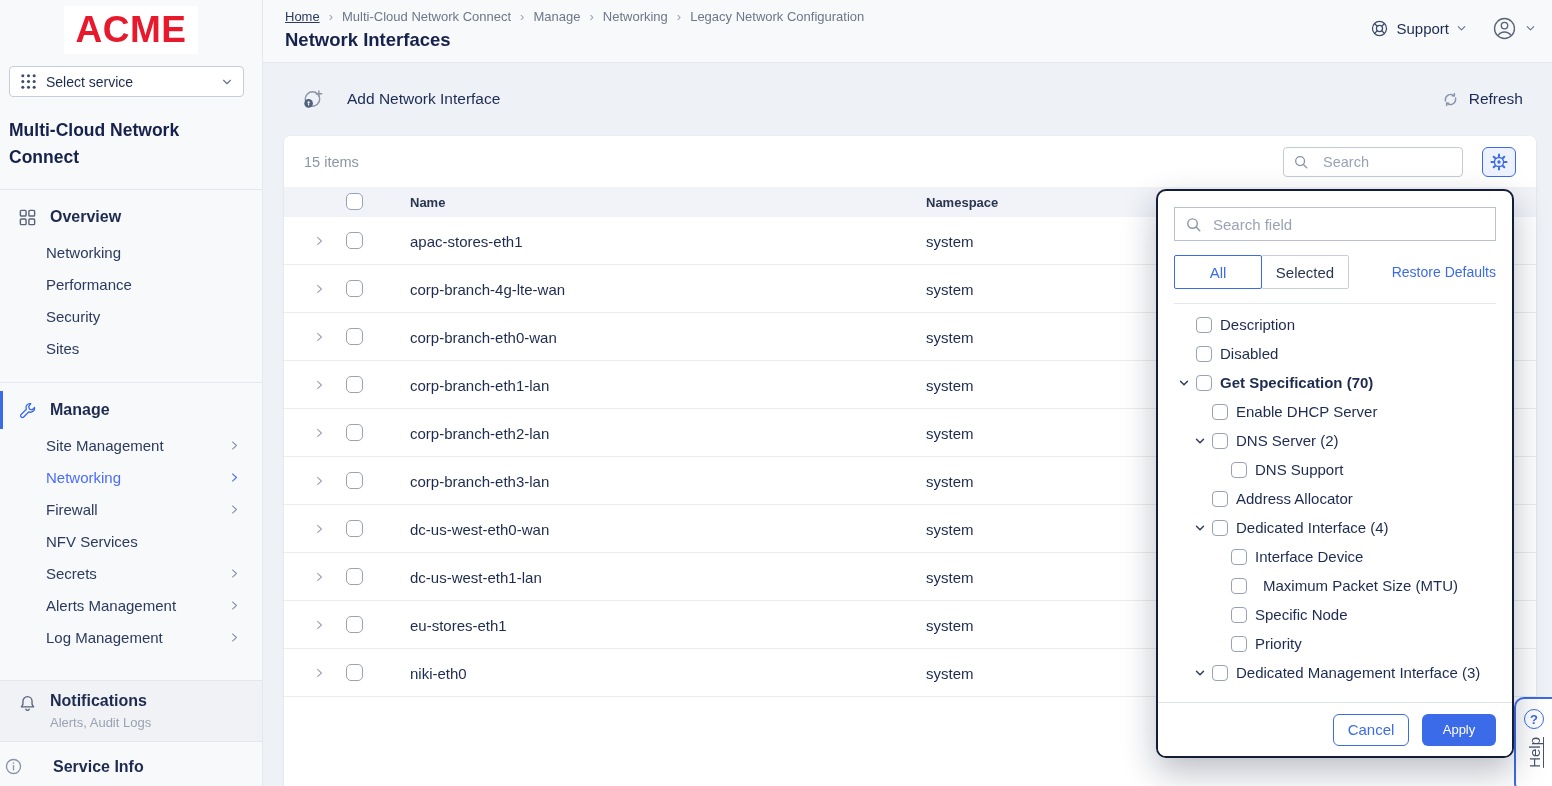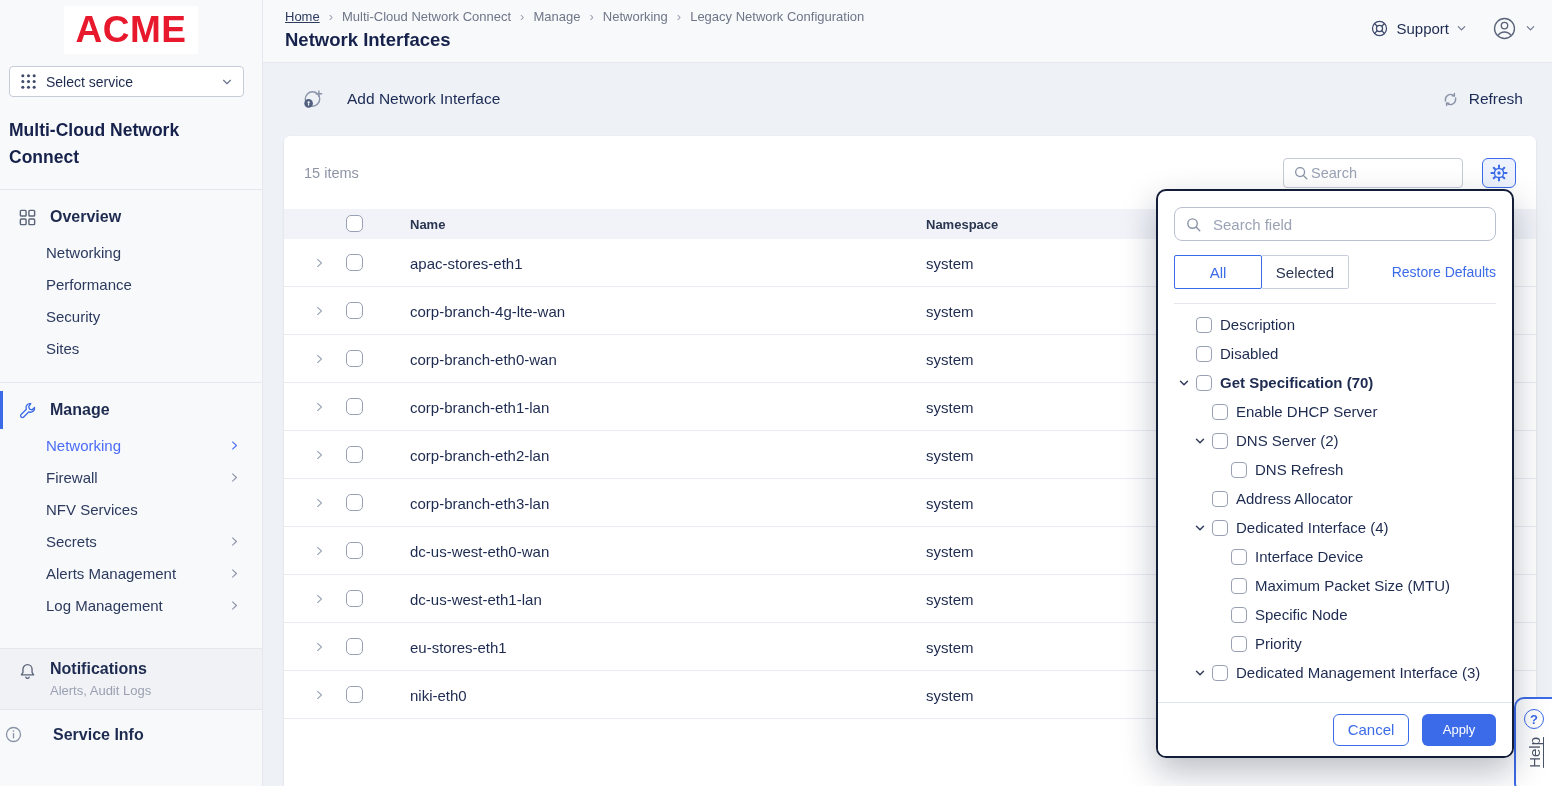--- a/index.html
+++ b/index.html
@@ -100,26 +100,26 @@
   .btn-add { gap:23px; }
   .btn-refresh { gap:9px; }
   .gray-ic { color:#8a93a8; }
 
   .card {
     position:absolute; left:21px; right:16px; top:73px; bottom:-12px;
     background:#fff; border-radius:6px;
     box-shadow:0 1px 3px rgba(20,30,60,.09);
   }
   .card-header {
-    height:73px; display:flex; align-items:center; padding:1px 20px;
+    height:51px; display:flex; align-items:center; padding:1px 20px;
   }
   .items-count { font-size:14.5px; color:#8d94a5; }
   .card-header-right { margin-left:auto; display:flex; align-items:center; gap:19px; }
   .search-box {
-    display:flex; align-items:center; gap:0; width:180px; height:30px;
+    display:flex; align-items:center; gap:12px; width:180px; height:30px;
     border:1px solid #c4cad6; border-radius:4px; background:#fff; padding:0 9px;
   }
   .search-box input {
     border:none; outline:none; width:100%; font-size:14.5px;
     color:#1e2b50; font-family:inherit; background:transparent;
   }
   .search-box input::placeholder { color:#9aa2b5; }
   .search-ic { color:#8a93a8; flex:none; }
   .gear-btn {
     width:34px; height:30px; border:1px solid #3b6be8; border-radius:6px;
@@ -155,21 +155,21 @@
 
   
   .popup {
     position:absolute; left:1156px; top:189px; width:358px; height:569px;
     background:#fff; border:2px solid #141d38; border-radius:10px;
     box-shadow:0 14px 34px rgba(10,20,50,.28); z-index:20; overflow:hidden;
   }
   .popup-body { padding:16px 16px 0; }
   .pp-search {
     display:flex; align-items:center; gap:9px; height:34px;
-    border:1px solid #b9c0cf; border-radius:8px; padding:0 10px; background:#fff;
+    border:1px solid #b9c0cf; border-radius:0; padding:0 10px; background:#fff;
   }
   .pp-search input {
     border:none; outline:none; width:100%; font-size:15px;
     color:#1e2b50; font-family:inherit; background:transparent;
   }
   .pp-search input::placeholder { color:#9aa2b5; }
   .tabs-row { margin-top:14px; display:flex; align-items:center; }
   .tab {
     width:88px; height:34px; display:flex; align-items:center; justify-content:center;
     font-size:15px; border:1px solid #c9cfda; background:#fff; color:#2a3550;
@@ -273,20 +273,28 @@
 
   <div class="sb-divider"></div>
 
   <div class="section-header active">
     <svg class="sec-icon" viewBox="0 0 20 20" width="19" height="19">
       <path d="M13.5 2.8a4.2 4.2 0 0 0-4.7 5.9L3.3 14.2a1.9 1.9 0 1 0 2.7 2.7l5.5-5.5a4.2 4.2 0 0 0 5.9-4.7l-2.7 2.7-2.6-.9-.9-2.6 2.3-3.1z" fill="none" stroke="currentColor" stroke-width="1.4" stroke-linejoin="round"></path>
     </svg>
     <span>Manage</span>
   </div>
   <div id="manage-items">
+      <div class="nav-item">
+        <span>Site Management</span>
+        <span class="nav-chev">
+          <svg class="" viewBox="0 0 14 14" width="11" height="11">
+            <path d="M4.5 2.5L9.5 7l-5 4.5" fill="none" stroke="currentColor" stroke-width="1.4" stroke-linecap="round" stroke-linejoin="round"></path>
+          </svg>
+        </span>
+      </div>
       <div class="nav-item active">
         <span>Networking</span>
         <span class="nav-chev">
           <svg class="" viewBox="0 0 14 14" width="11" height="11">
             <path d="M4.5 2.5L9.5 7l-5 4.5" fill="none" stroke="currentColor" stroke-width="1.4" stroke-linecap="round" stroke-linejoin="round"></path>
           </svg>
         </span>
       </div>
       <div class="nav-item">
         <span>Firewall</span>
@@ -577,38 +585,38 @@
         </div>
         <div class="tree-row" style="padding-left: 20px;">
           <svg class="caret" viewBox="0 0 12 12" width="12" height="12">
             <path d="M2.5 4.2L6 7.8l3.5-3.6" fill="none" stroke="currentColor" stroke-width="1.4" stroke-linecap="round" stroke-linejoin="round"></path>
           </svg>
           <span class="cb"></span>
           <span class="tree-label">DNS Server (2)</span>
         </div>
         <div class="tree-row" style="padding-left: 57px;">
           <span class="cb"></span>
-          <span class="tree-label">DNS Refresh</span>
+          <span class="tree-label">DNS Support</span>
         </div>
         <div class="tree-row" style="padding-left: 38px;">
           <span class="cb"></span>
           <span class="tree-label">Address Allocator</span>
         </div>
         <div class="tree-row" style="padding-left: 20px;">
           <svg class="caret" viewBox="0 0 12 12" width="12" height="12">
             <path d="M2.5 4.2L6 7.8l3.5-3.6" fill="none" stroke="currentColor" stroke-width="1.4" stroke-linecap="round" stroke-linejoin="round"></path>
           </svg>
           <span class="cb"></span>
           <span class="tree-label">Dedicated Interface (4)</span>
         </div>
         <div class="tree-row" style="padding-left: 57px;">
           <span class="cb"></span>
           <span class="tree-label">Interface Device</span>
         </div>
-        <div class="tree-row" style="padding-left: 57px;">
+        <div class="tree-row" style="padding-left: 57px; gap: 8px;">
           <span class="cb"></span>
           <span class="tree-label">Maximum Packet Size (MTU)</span>
         </div>
         <div class="tree-row" style="padding-left: 57px;">
           <span class="cb"></span>
           <span class="tree-label">Specific Node</span>
         </div>
         <div class="tree-row" style="padding-left: 57px;">
           <span class="cb"></span>
           <span class="tree-label">Priority</span>

